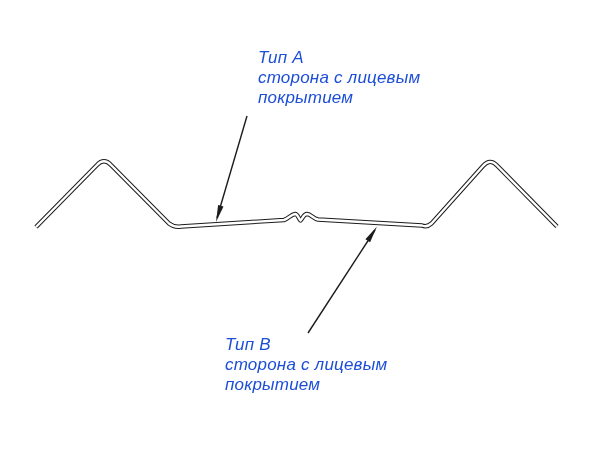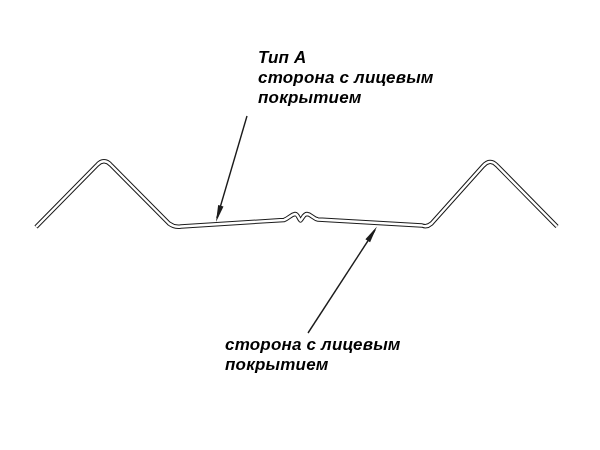--- a/index.html
+++ b/index.html
@@ -38,27 +38,26 @@
     stroke: #1c1c1c;
     stroke-width: 1.4;
     fill: none;
   }
   .leader-arrow {
     fill: #1c1c1c;
     stroke: none;
   }
   .callout-label {
     position: absolute;
-    color: #000000;
+    color: #1d4ed8;
     font-style: italic;
     font-size: 17px;
     line-height: 20px;
     white-space: nowrap;
     letter-spacing: 0.2px;
-    font-weight: bold;
   }
   .callout-label .label-title {
     margin-bottom: 0px;
   }
   .label-type-a {
     left: 258px;
     top: 48px;
   }
   .label-type-b {
     left: 225px;
@@ -110,17 +109,18 @@
     <polygon class="leader-arrow" points="377,226.5 370.1,242.3 365.4,239.3"></polygon>
   </svg>
 
   <div class="callout-label label-type-a">
     <div class="label-title">Тип А</div>
     <div class="label-line">сторона с лицевым</div>
     <div class="label-line">покрытием</div>
   </div>
 
   <div class="callout-label label-type-b">
+    <div class="label-title">Тип В</div>
     <div class="label-line">сторона с лицевым</div>
     <div class="label-line">покрытием</div>
   </div>
 
 </div>
 
 </body></html>

